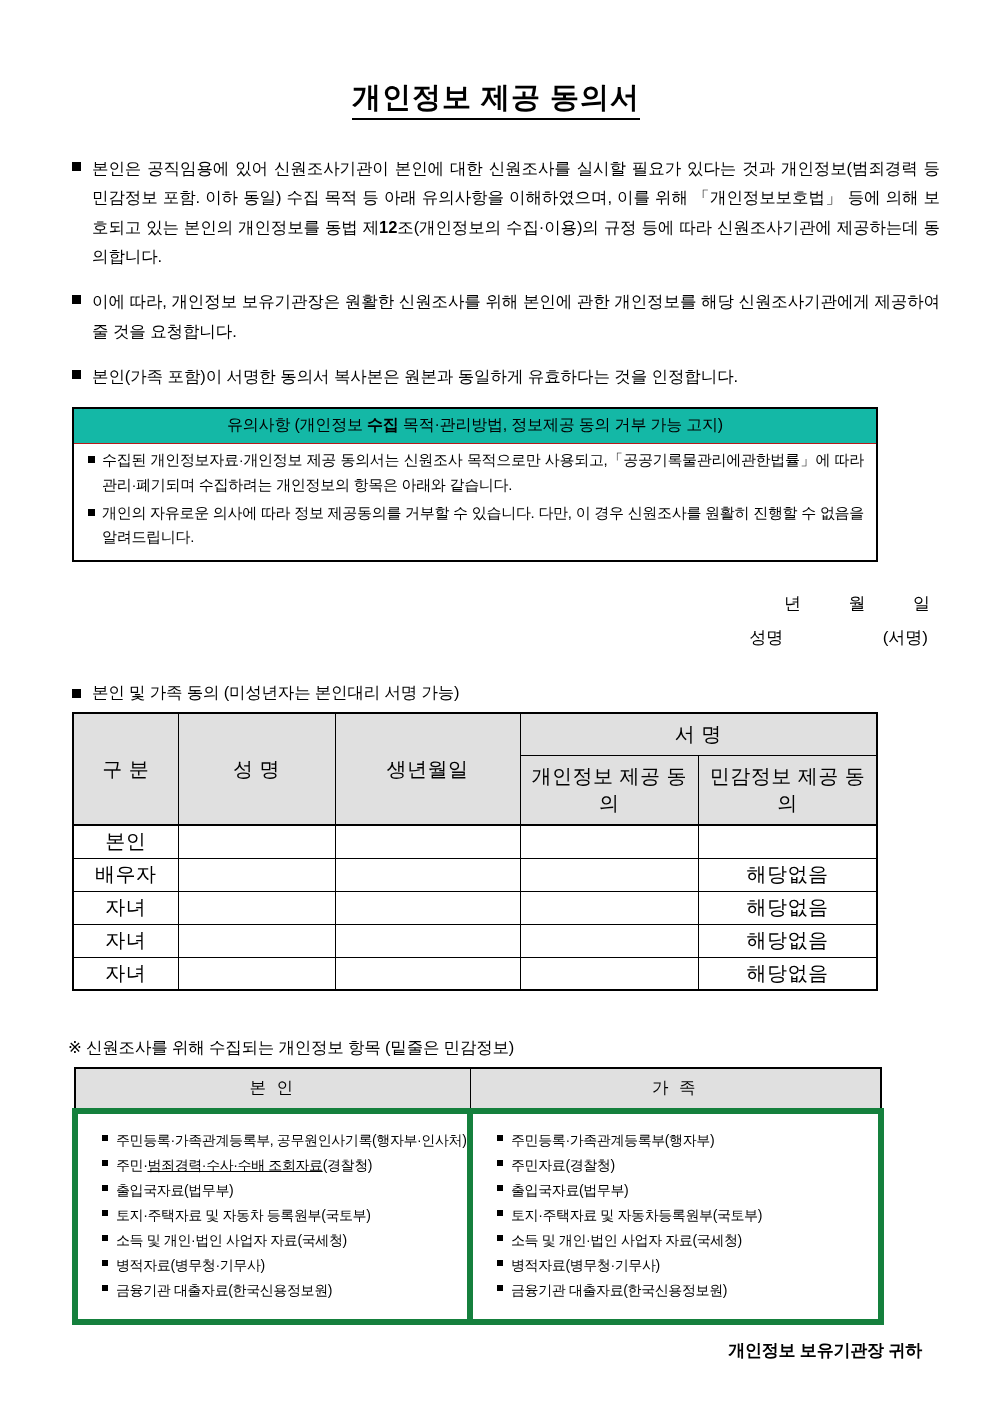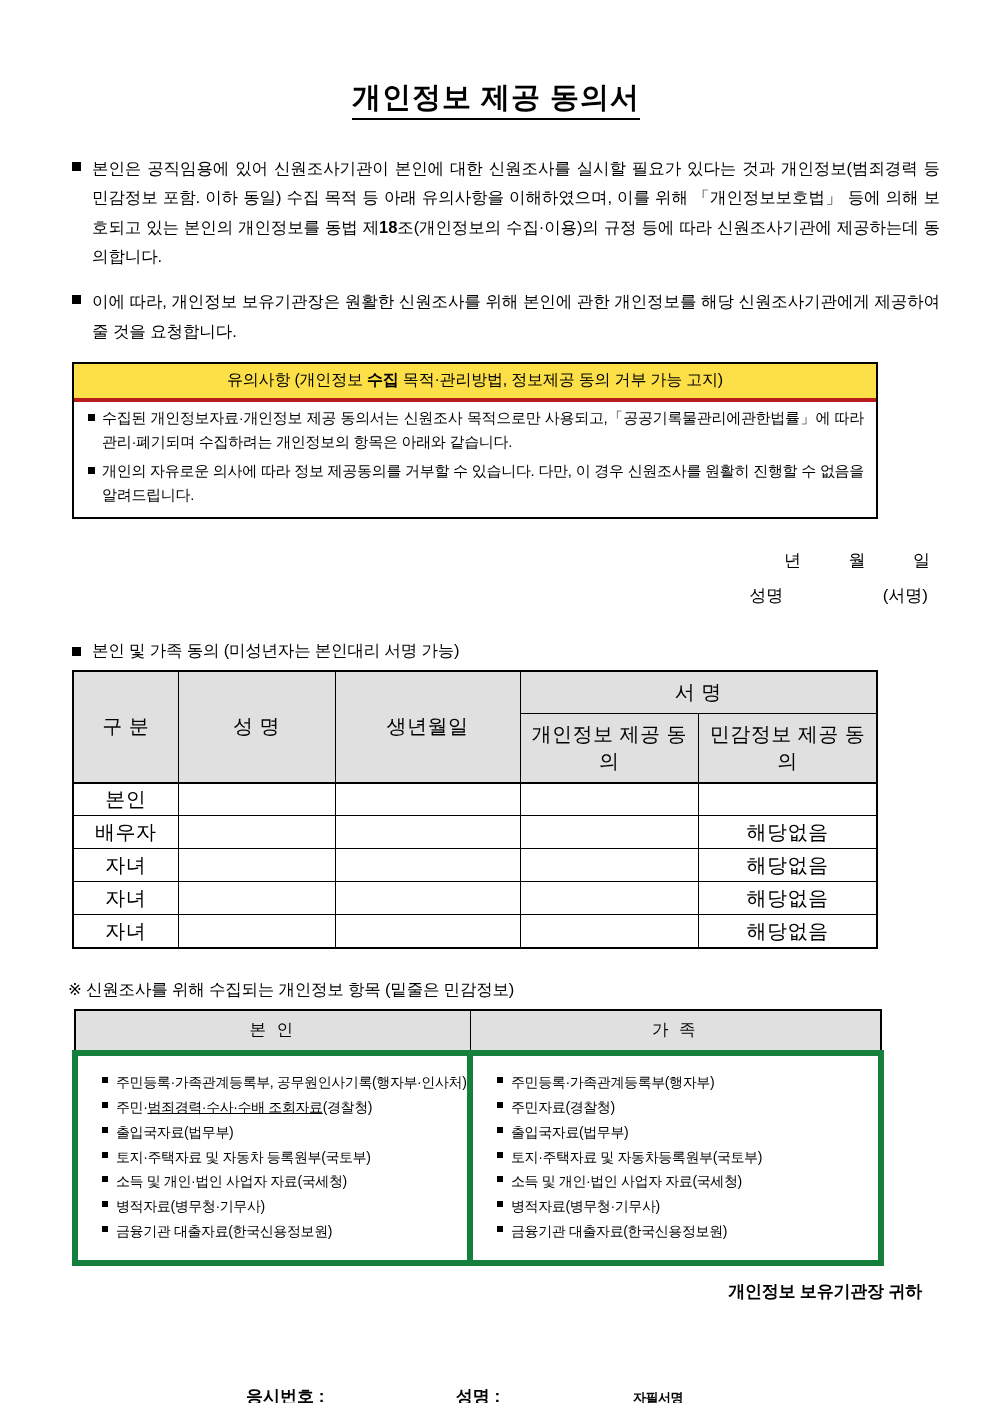--- a/index.html
+++ b/index.html
@@ -63,22 +63,22 @@
   }
   .para b { font-weight: bold; }
 
   
   .notice-box {
     margin: 6px 0 0 72px;
     width: 806px;
     border: 2px solid #000;
   }
   .notice-head {
-    background: #fde047;
-    border-bottom: 4px solid #b91c1c;
+    background: #14b8a6;
+    border-bottom: 1px solid #b91c1c;
     text-align: center;
     font-size: 16px;
     padding: 6px 0 7px 0;
     letter-spacing: -0.2px;
   }
   .notice-head b { font-weight: bold; }
   .notice-body {
     padding: 4px 12px 10px 12px;
   }
   .notice-item {
@@ -126,21 +126,21 @@
   .sec-head:before {
     content: "";
     position: absolute;
     left: 0;
     top: 7px;
     width: 9px;
     height: 9px;
     background: #000;
   }
   .sec-head-note {
-    margin: 30px 0 8px 68px;
+    margin: 46px 0 8px 68px;
     font-size: 16.5px;
     letter-spacing: -0.2px;
   }
 
   
   table {
     border-collapse: collapse;
     table-layout: fixed;
   }
   .consent-table {
@@ -244,22 +244,23 @@
 </head>
 <body>
 
 <div class="page">
 
   <div class="doc-title">
     <span>개인정보 제공 동의서</span>
   </div>
 
   <div class="para-list">
-    <div class="para"><span>본인은 공직임용에 있어 신원조사기관이 본인에 대한 신원조사를 실시할 필요가 있다는 것과 개인정보(범죄경력 등 민감정보 포함. 이하 동일) 수집 목적 등 아래 유의사항을 이해하였으며, 이를 위해 「개인정보보호법」 등에 의해 보호되고 있는 본인의 개인정보를 동법 제</span><b>18</b><span>조(개인정보의 수집·이용)의 규정 등에 따라 신원조사기관에 제공하는데 동의합니다.</span></div>
+    <div class="para"><span>본인은 공직임용에 있어 신원조사기관이 본인에 대한 신원조사를 실시할 필요가 있다는 것과 개인정보(범죄경력 등 민감정보 포함. 이하 동일) 수집 목적 등 아래 유의사항을 이해하였으며, 이를 위해 「개인정보보호법」 등에 의해 보호되고 있는 본인의 개인정보를 동법 제</span><b>12</b><span>조(개인정보의 수집·이용)의 규정 등에 따라 신원조사기관에 제공하는데 동의합니다.</span></div>
     <div class="para"><span>이에 따라, 개인정보 보유기관장은 원활한 신원조사를 위해 본인에 관한 개인정보를 해당 신원조사기관에게 제공하여 줄 것을 요청합니다.</span></div>
+    <div class="para"><span>본인(가족 포함)이 서명한 동의서 복사본은 원본과 동일하게 유효하다는 것을 인정합니다.</span></div>
   </div>
 
   <div class="notice-box">
     <div class="notice-head"><span>유의사항 (개인정보 </span><b>수집</b><span> 목적·관리방법, 정보제공 동의 거부 가능 고지)</span></div>
     <div class="notice-body">
       <div class="notice-item">수집된 개인정보자료·개인정보 제공 동의서는 신원조사 목적으로만 사용되고,「공공기록물관리에관한법률」에 따라 관리·폐기되며 수집하려는 개인정보의 항목은 아래와 같습니다.</div>
       <div class="notice-item">개인의 자유로운 의사에 따라 정보 제공동의를 거부할 수 있습니다. 다만, 이 경우 신원조사를 원활히 진행할 수 없음을 알려드립니다.</div>
     </div>
   </div>
 

